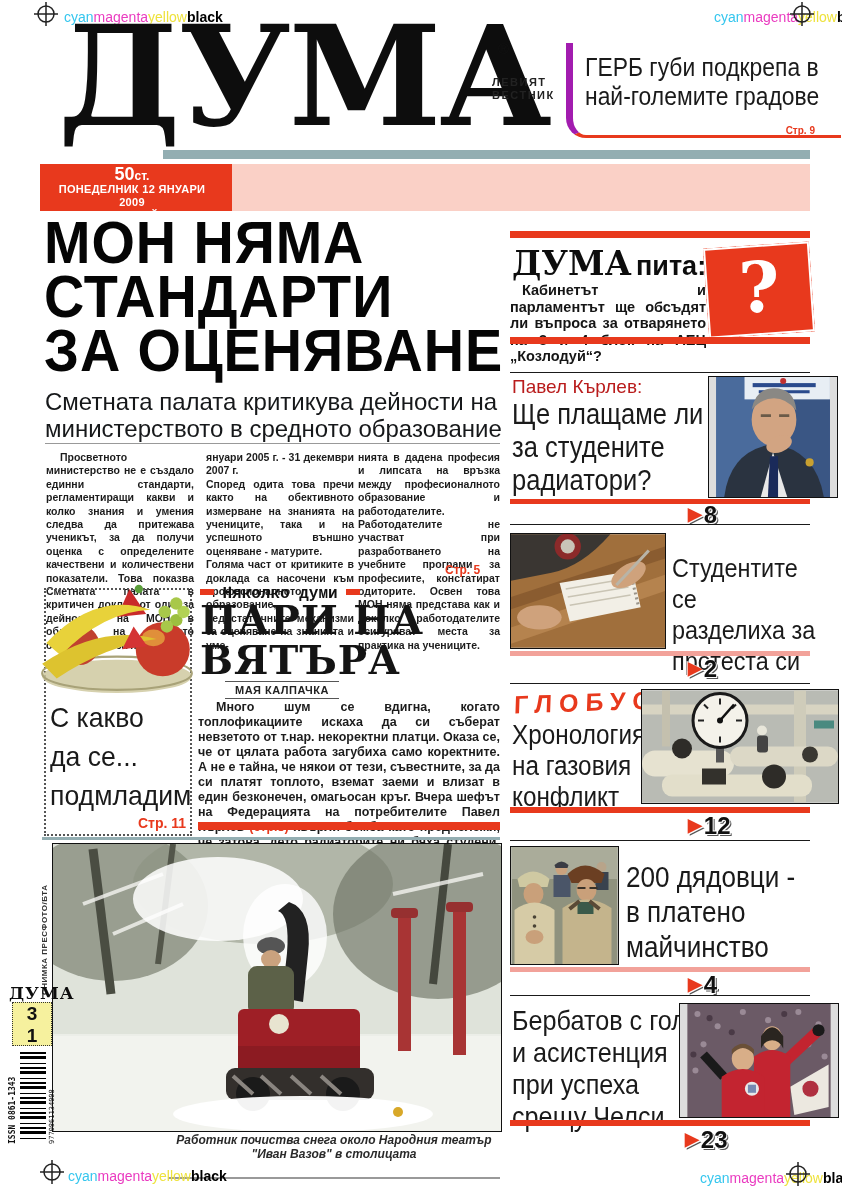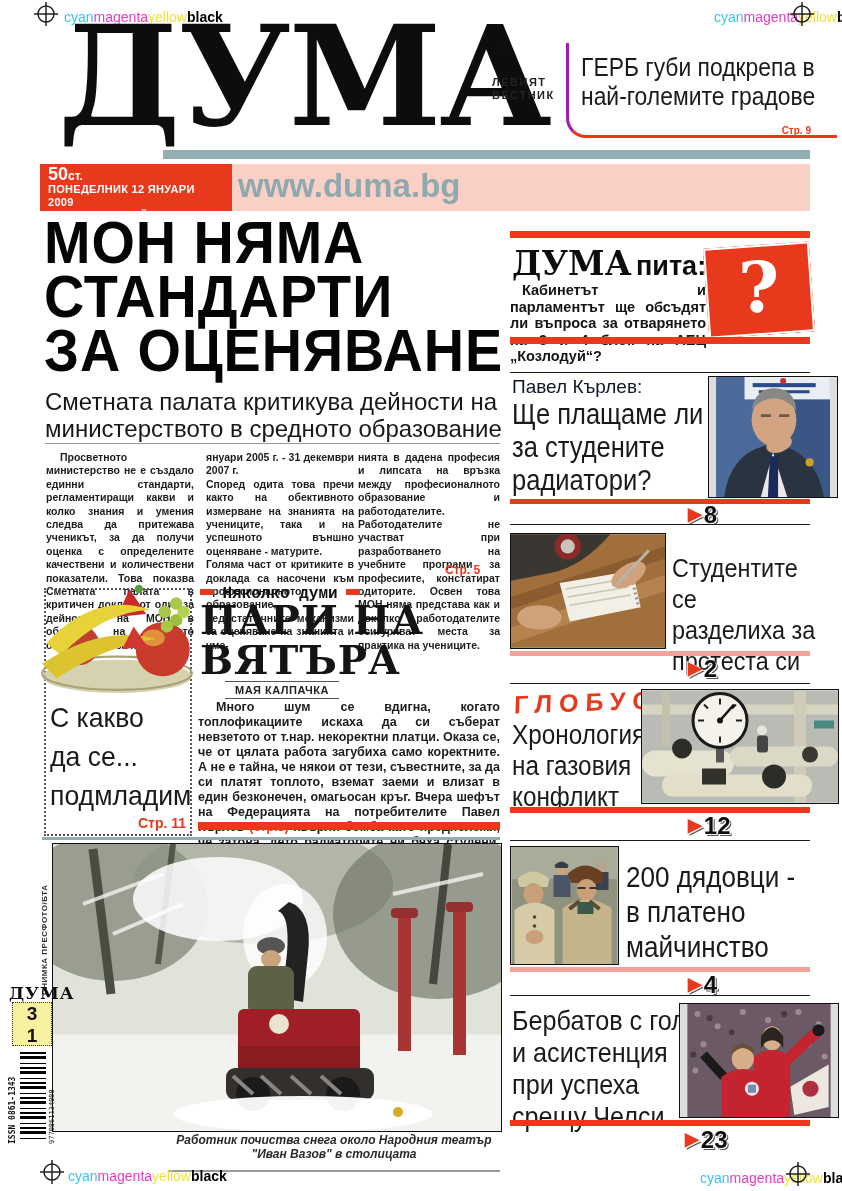--- a/index.html
+++ b/index.html
@@ -47,34 +47,33 @@
         <line x1="0" y1="12" x2="24" y2="12" stroke="#222" stroke-width="1.5"></line>
         <line x1="12" y1="0" x2="12" y2="24" stroke="#222" stroke-width="1.5"></line>
       </svg>
   </div>
 
   <div class="abs" style="left:58px;top:8px;font-family:'DejaVu Serif',serif;font-weight:bold;font-size:138px;line-height:1;letter-spacing:-2px;color:#0d0d0d;text-shadow:0 0 1px #fff;">ДУМА</div>
   <div class="abs" style="left:498px;top:40px;font-size:15px;color:#111;">®</div>
   <div class="abs pre" style="left:492px;top:76px;font-size:11px;font-weight:bold;letter-spacing:1.5px;line-height:13px;color:#222;">ЛЕВИЯТ
 ВЕСТНИК</div>
 
-  <div class="abs" style="left:566px;top:43px;width:268px;height:92px;border-left:3px solid #a21caf;border-bottom:3px solid #e8391d;border-bottom-left-radius:20px;">
+  <div class="abs" style="left:566px;top:43px;width:268px;height:92px;border-left:7px solid #a21caf;border-bottom:3px solid #e8391d;border-bottom-left-radius:20px;">
     <div class="pre cond" style="margin:10px 0 0 12px;font-size:26px;line-height:29px;color:#1a1a1a;transform:scaleX(0.88);width:114%;">ГЕРБ губи подкрепа в
 най-големите градове</div>
     <div class="abs red" style="right:26px;bottom:-1px;font-size:10px;font-weight:bold;">Стр. 9</div>
   </div>
 
   <div class="abs" style="left:163px;top:150px;width:647px;height:9px;background:#93aeb2;"></div>
   <div class="abs" style="left:232px;top:164px;width:578px;height:47px;background:#fad0c6;"></div>
-  <div class="abs" style="left:40px;top:164px;width:192px;height:47px;background:#e8391d;color:#fff;padding:3px 16px 0 8px;box-sizing:border-box;">
+  <div class="abs" style="left:40px;top:164px;width:192px;height:47px;background:#e8391d;color:#fff;padding:3px 16px 0 8px;box-sizing:border-box;text-align:center;">
     <div style="line-height:14px;"><span style="font-size:18px;font-weight:bold;">50</span><span style="font-size:12px;font-weight:bold;">ст.</span></div>
     <div style="font-size:11px;font-weight:bold;line-height:13px;letter-spacing:0.3px;">ПОНЕДЕЛНИК 12 ЯНУАРИ 2009</div>
     <div style="font-size:11px;font-weight:bold;line-height:13px;letter-spacing:0.3px;">ГОДИНА 20 БРОЙ 7 (5217)</div>
   </div>
-  <div class="abs" style="left:238px;top:167px;font-size:33px;font-weight:bold;color:#8fa9ae;">www.duma.bg</div>
 
   <div class="abs pre cond" style="left:44px;top:216px;font-size:60px;line-height:54px;font-weight:bold;letter-spacing:1px;color:#050505;transform:scaleX(0.93);">МОН НЯМА
 СТАНДАРТИ
 ЗА ОЦЕНЯВАНЕ</div>
   <div class="abs pre" style="left:45px;top:388px;font-size:24px;line-height:27px;color:#16181a;">Сметната палата критикува дейности на
 министерството в средното образование</div>
   <div class="abs" style="left:45px;top:443px;width:455px;height:1px;background:#999;"></div>
 
   <div class="abs bodytext just" style="left:46px;top:451px;width:148px;text-indent:14px;">Просветното министерство не е създало единни стандарти, регламентиращи какви и колко знания и умения следва да притежава ученикът, за да получи оценка с определените качествени и количествени показатели. Това показва Сметната палата в критичен доклад от одит за дейността на МОН в областта на средното образование за периода 1</div>
   <div class="abs bodytext just pre" style="left:206px;top:451px;width:148px;">януари 2005 г. - 31 декември 2007 г.
@@ -149,21 +148,21 @@
       <rect x="185" y="202" width="122" height="28" fill="#8c1b22"></rect>
       <circle cx="226" cy="180" r="10" fill="#e8e4d0"></circle>
       <rect x="173" y="224" width="148" height="32" rx="9" fill="#332f2c"></rect>
       <circle cx="200" cy="250" r="17" fill="#1a1a1a"></circle>
       <circle cx="290" cy="250" r="17" fill="#1a1a1a"></circle>
       <path d="M180 232 l20 18 m8 -18 l20 18 m10 -18 l20 18 m10 -18 l20 18" stroke="#8a8580" stroke-width="4" fill="none"></path>
       <ellipse cx="250" cy="270" rx="130" ry="18" fill="#ffffff" opacity="0.95"></ellipse>
       <circle cx="345" cy="268" r="5" fill="#d8a828"></circle>
     </svg>
   </div>
-  <div class="abs" style="left:168px;top:1133px;width:332px;font-size:12px;font-weight:bold;font-style:italic;color:#2a2a2a;text-align:center;border-bottom:2px solid #999;padding-bottom:9px;">Работник почиства снега около Народния театър "Иван Вазов" в столицата</div>
+  <div class="abs" style="left:168px;top:1133px;width:332px;font-size:12px;font-weight:bold;font-style:italic;color:#2a2a2a;text-align:center;border-bottom:2px solid #999;padding-bottom:16px;">Работник почиства снега около Народния театър "Иван Вазов" в столицата</div>
 
   <div class="abs" style="left:9px;top:983px;font-size:17px;font-weight:bold;letter-spacing:1px;font-family:'DejaVu Serif',serif;color:#0d0d0d;">ДУМА</div>
   <div class="abs" style="left:12px;top:1002px;width:40px;height:44px;background:#f6f19e;border:1px dotted #333;text-align:center;font-size:19px;font-weight:bold;line-height:22px;color:#111;box-sizing:border-box;">
     <div>3</div>
     <div>1</div>
   </div>
   <div class="abs" style="left:8px;top:1052px;width:52px;height:92px;">
     <div class="abs" style="left:0;top:0;height:92px;font-size:8px;font-weight:bold;font-family:'DejaVu Sans Mono',monospace;color:#111;writing-mode:vertical-rl;transform:rotate(180deg);">ISSN 0861-1343</div>
     <div class="abs" style="left:12px;top:0;width:26px;height:90px;background:repeating-linear-gradient(to bottom,#000 0 2px,#fff 2px 4px,#000 4px 7px,#fff 7px 11px,#000 11px 12px,#fff 12px 15px);"></div>
     <div class="abs" style="left:40px;top:4px;height:88px;font-size:7px;font-family:'DejaVu Sans Mono',monospace;color:#111;writing-mode:vertical-rl;transform:rotate(180deg);">9770861134008</div>
@@ -174,21 +173,21 @@
     <span style="font-family:'DejaVu Serif',serif;font-weight:bold;font-size:33px;color:#0d0d0d;">ДУМА</span>
     <span style="font-weight:bold;font-size:27px;color:#0d0d0d;">пита:</span>
   </div>
   <div class="abs just" style="left:510px;top:282px;width:196px;font-size:14.5px;line-height:16.5px;font-weight:bold;color:#151515;text-indent:12px;">Кабинетът и парламентът ще обсъдят ли въпроса за отварянето на 3 и 4 блок на АЕЦ „Козлодуй“?</div>
   <div class="abs" style="left:706px;top:245px;width:106px;height:90px;background:#e8391d;transform:rotate(-4deg);box-shadow:0 0 0 2px #fff inset;text-align:center;">
     <div style="font-family:'DejaVu Serif',serif;font-weight:bold;font-size:70px;line-height:86px;color:#fff;transform:rotate(3deg);">?</div>
   </div>
   <div class="redbar" style="top:337px;height:7px;"></div>
 
   <div class="hairline" style="top:372px;"></div>
-  <div class="abs" style="left:512px;top:376px;font-size:19px;color:#0f172a;">Павел Кърлев:</div>
+  <div class="abs" style="left:512px;top:376px;font-size:19px;color:#b91c1c;">Павел Кърлев:</div>
   <div class="abs pre sbtitle" style="left:512px;top:398px;">Ще плащаме ли
 за студените
 радиатори?</div>
   <div class="photo" style="left:708px;top:376px;width:128px;height:120px;">
     <svg viewBox="0 0 112 118">
       <rect width="112" height="118" fill="#4a6b9c"></rect>
       <rect x="58" width="54" height="118" fill="#3a5684"></rect>
       <rect x="28" y="0" width="84" height="22" fill="#e8eef4"></rect>
       <rect x="36" y="6" width="62" height="4" fill="#2a4a8c"></rect>
       <rect x="42" y="13" width="50" height="3" fill="#2a4a8c"></rect>

